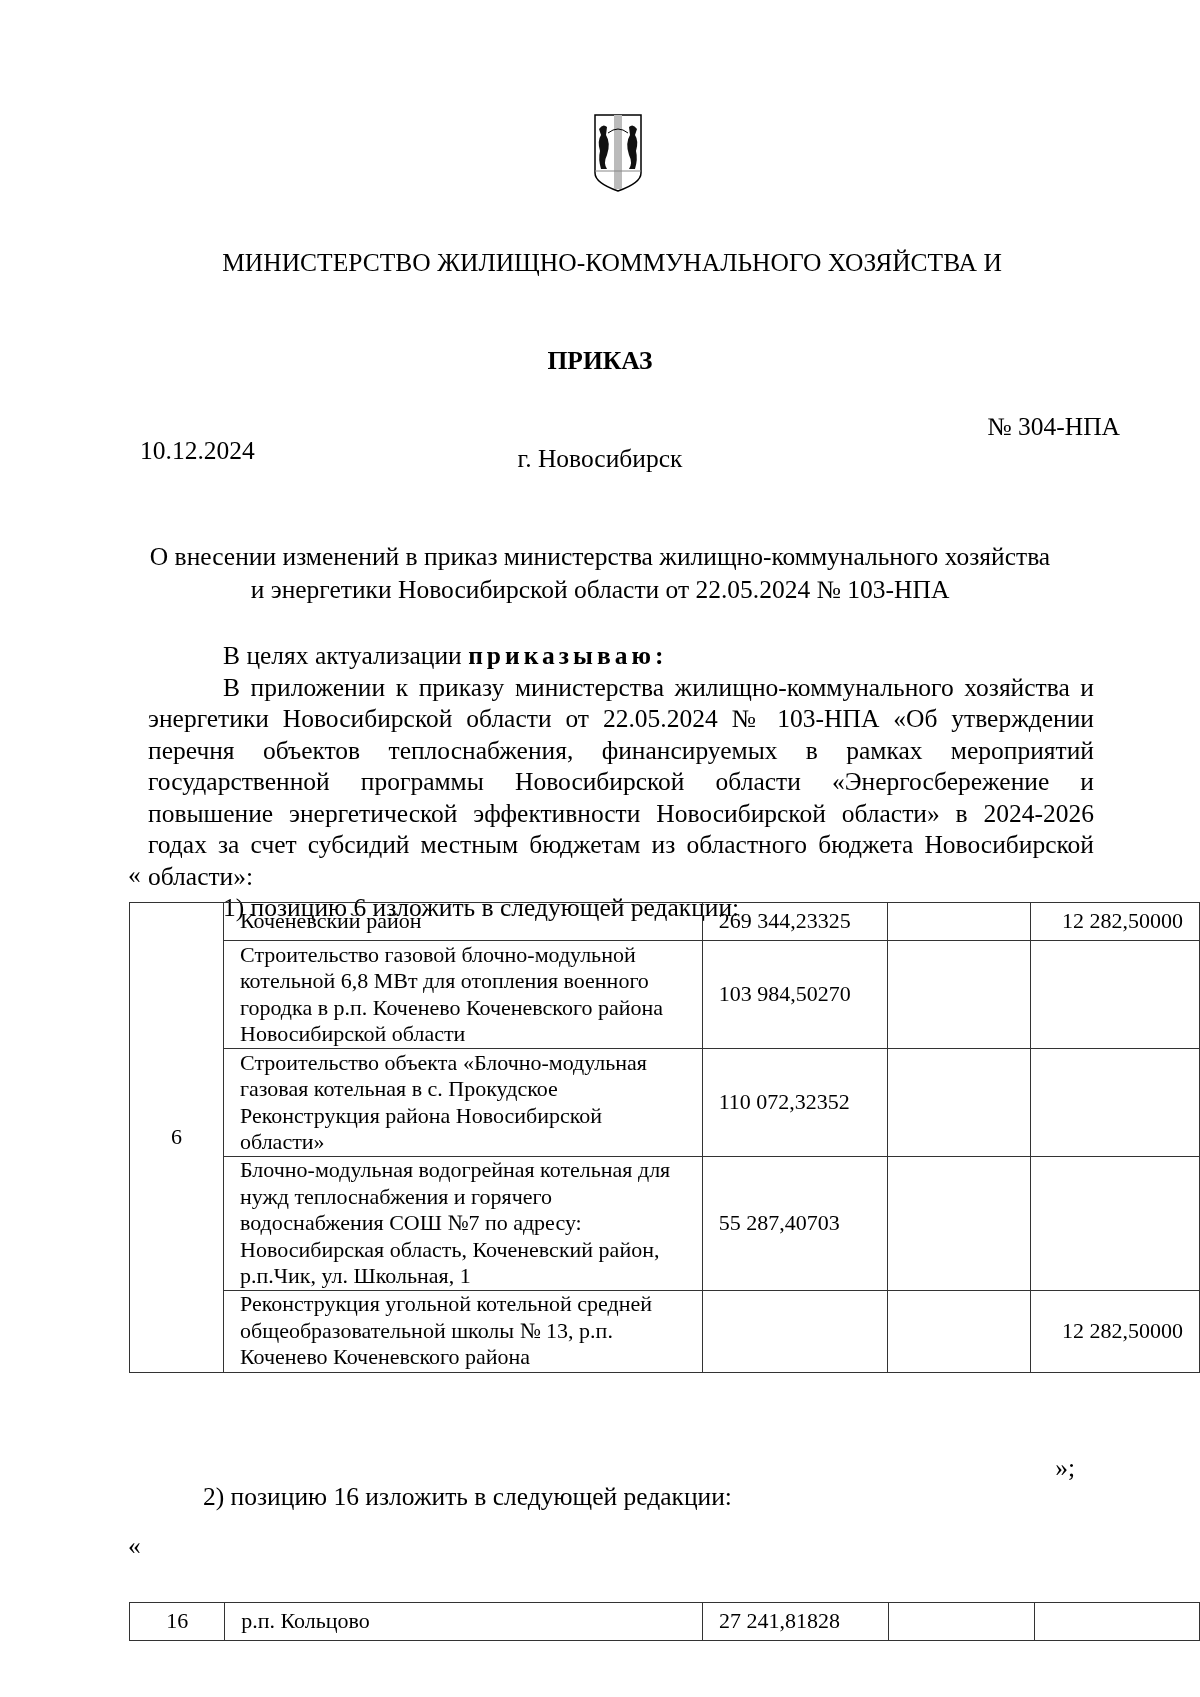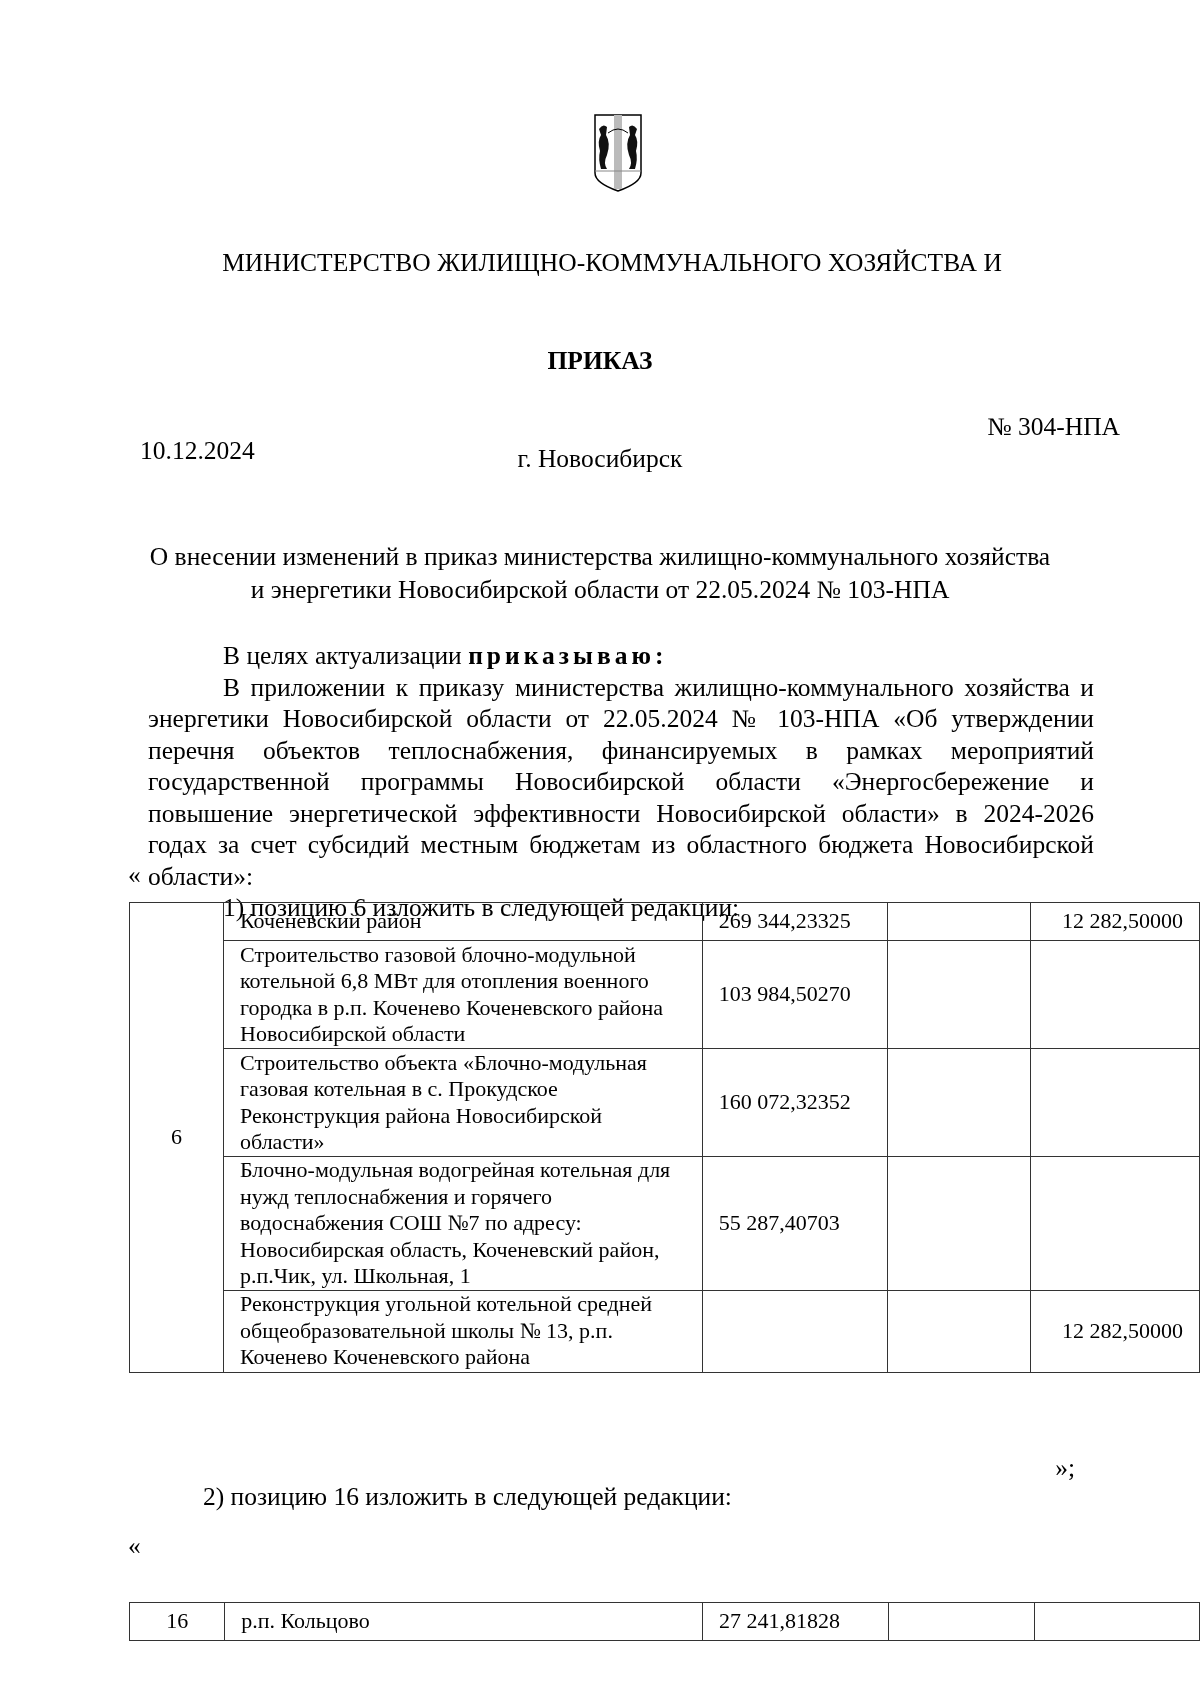--- a/index.html
+++ b/index.html
@@ -93,21 +93,21 @@
     <td class="last-col">12 282,50000</td>
   </tr>
   <tr style="height:108px;">
     <td class="name-col">Строительство газовой блочно-модульной котельной 6,8 МВт для отопления военного городка в р.п. Коченево Коченевского района Новосибирской области</td>
     <td class="val-col">103 984,50270</td>
     <td class="empty-col"></td>
     <td class="last-col"></td>
   </tr>
   <tr style="height:108px;">
     <td class="name-col">Строительство объекта «Блочно-модульная газовая котельная в с. Прокудское Реконструкция района Новосибирской области»</td>
-    <td class="val-col">160 072,32352</td>
+    <td class="val-col">110 072,32352</td>
     <td class="empty-col"></td>
     <td class="last-col"></td>
   </tr>
   <tr style="height:132px;">
     <td class="name-col">Блочно-модульная водогрейная котельная для нужд теплоснабжения и горячего водоснабжения СОШ №7 по адресу: Новосибирская область, Коченевский район, р.п.Чик, ул. Школьная, 1</td>
     <td class="val-col">55 287,40703</td>
     <td class="empty-col"></td>
     <td class="last-col"></td>
   </tr>
   <tr style="height:82px;">

